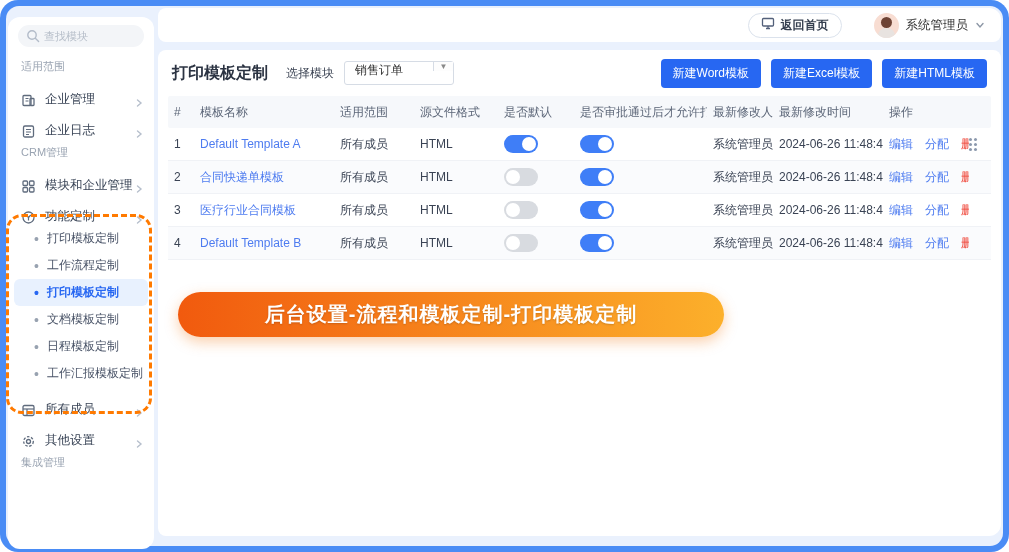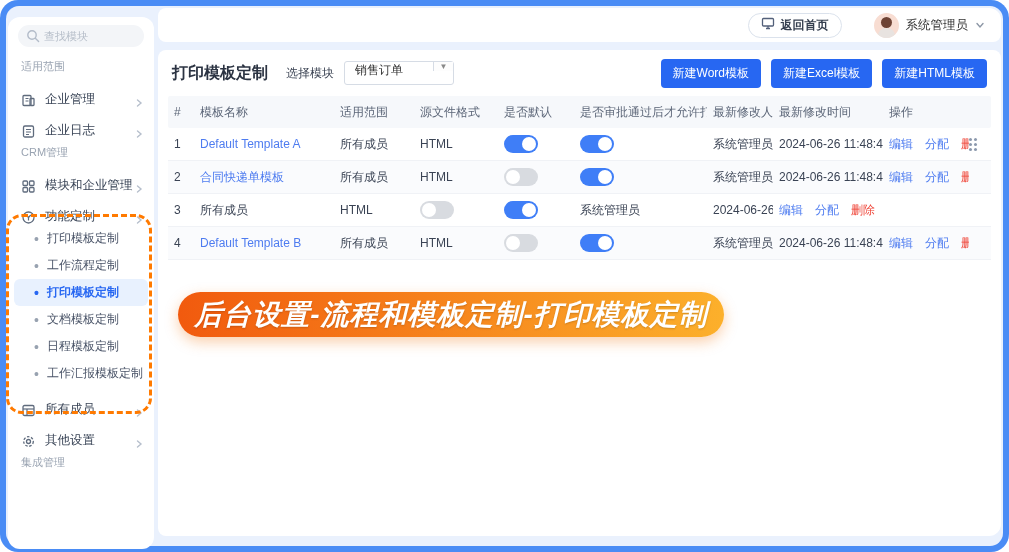--- a/index.html
+++ b/index.html
@@ -86,22 +86,22 @@
   .act { font-size:12px; cursor:pointer; }
   .act.blue { color:var(--link,#4e7cf0); } .act.red { color:var(--danger,#ef4437); }
   .drag { display:grid; grid-template-columns:repeat(2,3px); grid-auto-rows:3px; gap:2px; cursor:grab; }
   .drag i { background:#8c99ad; border-radius:50%; width:3px; height:3px; }
 
   
   .banner { position:absolute; left:172px; top:286px; width:546px; height:45px; border-radius:23px;
     background:linear-gradient(90deg,var(--banner-start,#f15a0e),var(--banner-end,#fcb02b));
     display:flex; align-items:center; justify-content:center; z-index:6;
     box-shadow:0 5px 14px rgba(240,120,20,.35); }
-  .banner span { color:#fff; font-size:28px; font-weight:bold; letter-spacing:1px;
-    text-shadow:0 1px 2px rgba(0,0,0,.18);font-style:italic; }
+  .banner span { color:#fff; font-size:20px; font-weight:bold; letter-spacing:1px;
+    text-shadow:0 1px 2px rgba(0,0,0,.18); }
 </style>
 </head>
 <body>
 
 <div class="screen">
   <div class="canvas">
 
     <div class="sidebar">
       <div class="search-wrap">
         <span class="search-icon"><svg width="14" height="14" viewBox="0 0 14 14">
@@ -314,20 +314,21 @@
               <div class="td">2024-06-26 11:48:41</div>
               <div class="td acts">
                 <span class="act blue">编辑</span>
                 <span class="act blue">分配</span>
                 <span class="act red">删除</span>
               </div>
               <div></div>
             </div>
             <div class="tr row">
               <div class="td">3</div>
+              <div class="td link">医疗行业合同模板</div>
               <div class="td">所有成员</div>
               <div class="td">HTML</div>
               <div style="padding-left: 6px;"><span class="toggle off"><span class="knob"></span></span></div>
               <div style="padding-left: 6px;"><span class="toggle on"><span class="knob"></span></span></div>
               <div class="td">系统管理员</div>
               <div class="td">2024-06-26 11:48:41</div>
               <div class="td acts">
                 <span class="act blue">编辑</span>
                 <span class="act blue">分配</span>
                 <span class="act red">删除</span>

